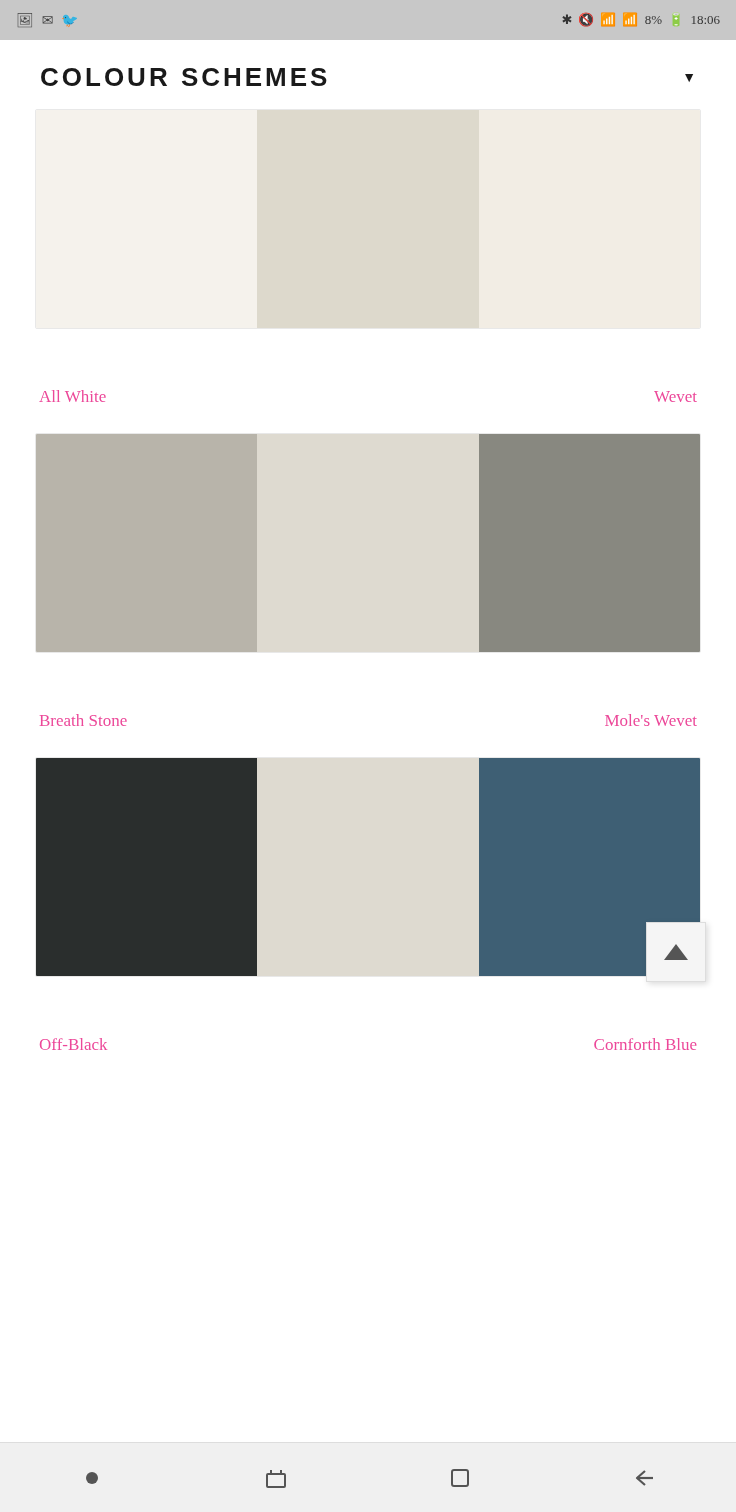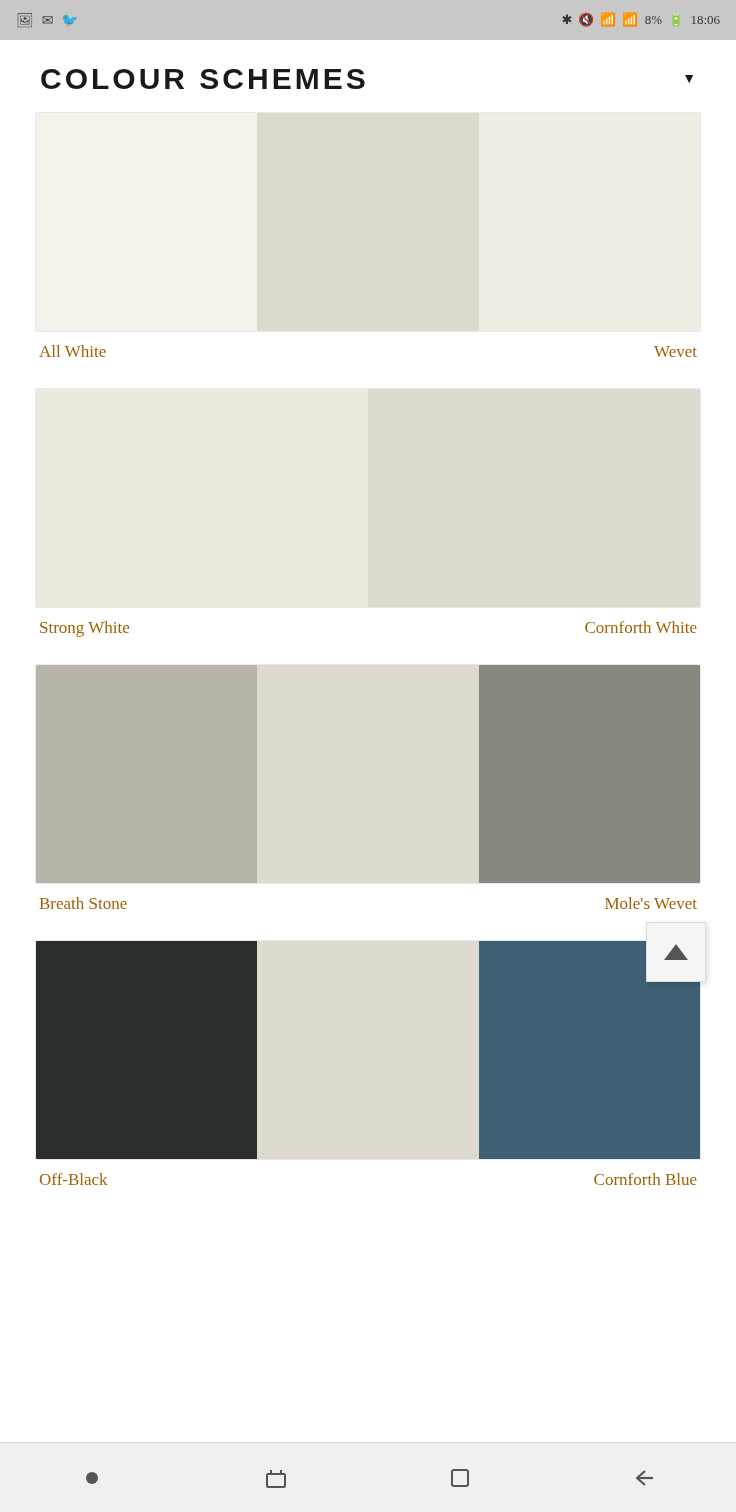--- a/index.html
+++ b/index.html
@@ -51,21 +51,21 @@
 
     
     .header {
       padding: 22px 40px 16px 40px;
       display: flex;
       align-items: center;
       justify-content: space-between;
       background: #ffffff;
     }
     .header-title {
-      font-size: 30px;
+      font-size: 26px;
       font-weight: 400;
       letter-spacing: 3px;
       color: #1a1a1a;
       font-family: 'Trebuchet MS', Arial, sans-serif;
       font-weight: 700;
       text-transform: uppercase;
     }
     .header-dropdown-icon {
       font-size: 14px;
       color: #1a1a1a;
@@ -96,23 +96,24 @@
     }
 
     .scheme-labels {
       display: flex;
       justify-content: space-between;
       padding: 10px 4px 6px 4px;
     }
 
     .scheme-label {
       font-size: 17px;
-      color: #a16207;
+      color: #ec4899;
       font-family: Georgia, serif;
       font-weight: 400;
+      margin-top: 48px;
     }
 
     
     .scroll-up-btn {
       position: absolute;
       right: 30px;
       bottom: 460px;
       width: 60px;
       height: 60px;
       background: #f5f5f5;
@@ -184,30 +185,20 @@
         <div class="swatch" style="background-color: #f5f2ec;"></div>
         <div class="swatch" style="background-color: #ddd9cc;"></div>
         <div class="swatch" style="background-color: #f2ede4;"></div>
       </div>
       <div class="scheme-labels">
         <span class="scheme-label">All White</span>
         <span class="scheme-label">Wevet</span>
       </div>
     </div>
 
-    <div class="scheme-row">
-      <div class="colour-swatch-container">
-        <div class="swatch" style="background-color: #eceade;"></div>
-        <div class="swatch" style="background-color: #dedad0;"></div>
-      </div>
-      <div class="scheme-labels">
-        <span class="scheme-label">Strong White</span>
-        <span class="scheme-label">Cornforth White</span>
-      </div>
-    </div>
 
     <div class="scheme-row">
       <div class="colour-swatch-container">
         <div class="swatch" style="background-color: #b8b4aa;"></div>
         <div class="swatch" style="background-color: #dedad0;"></div>
         <div class="swatch" style="background-color: #888880;"></div>
       </div>
       <div class="scheme-labels">
         <span class="scheme-label">Breath Stone</span>
         <span class="scheme-label">Mole's Wevet</span>

